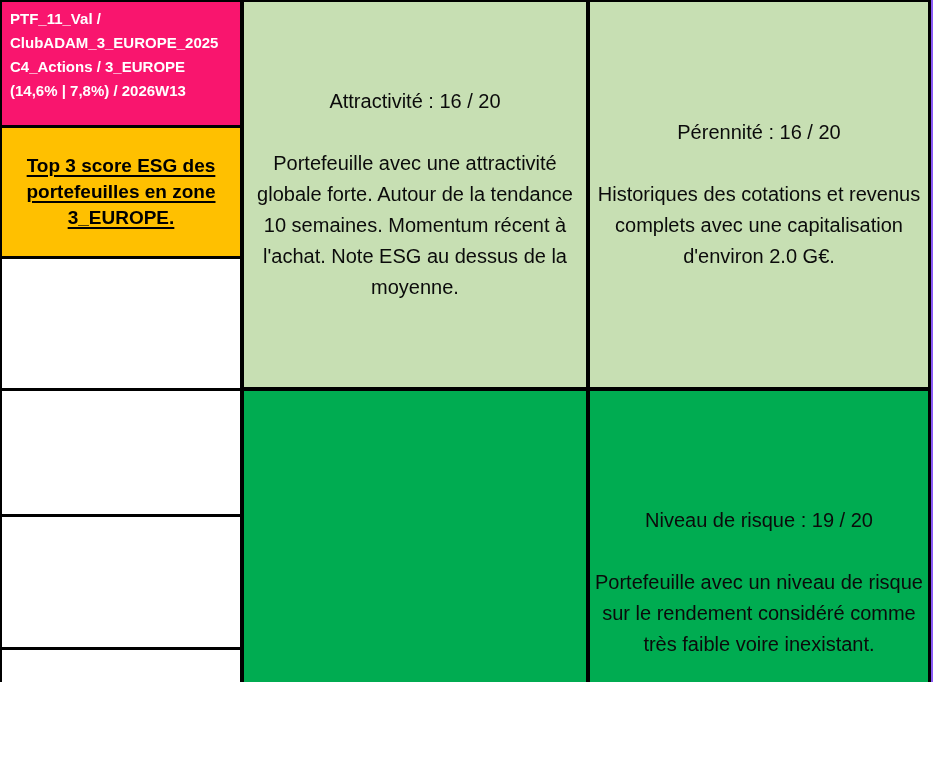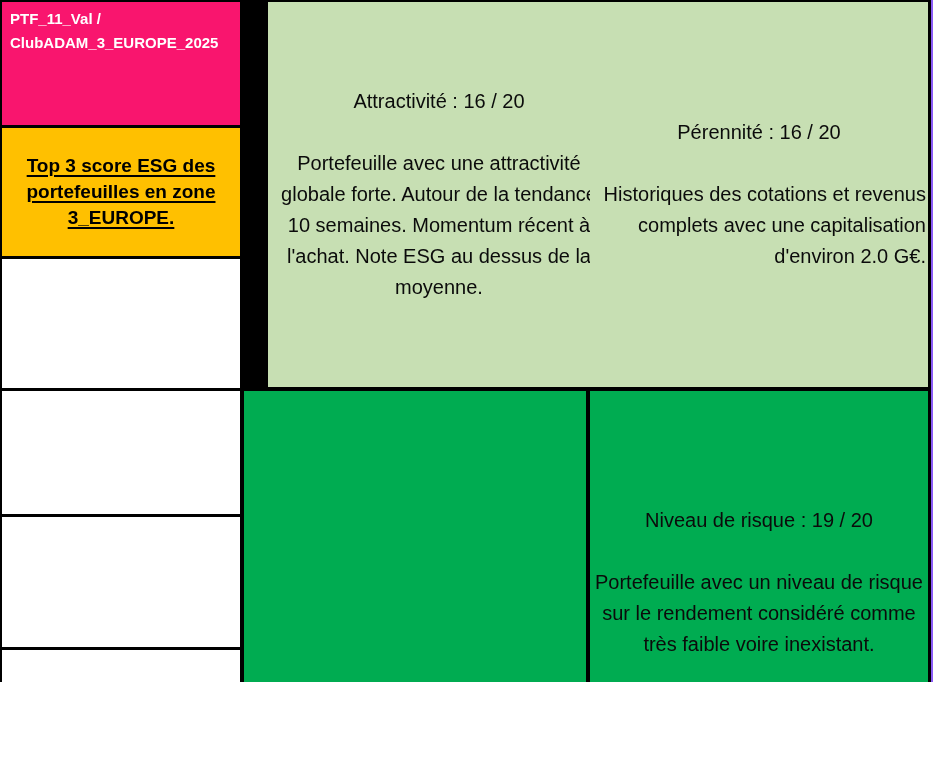--- a/index.html
+++ b/index.html
@@ -69,35 +69,37 @@
     align-items: center;
     justify-content: center;
     text-align: center;
     color: #0b0b0b;
     font-size: 20px;
     line-height: 31px;
     padding: 0 2px;
   }
   .light-green { background: #C7DFB3; }
   .dark-green  { background: #00AC51; }
-  .c-attract { left: 244px; top: 2px;   width: 342px; height: 385px; margin-left: 24px; }
-  .c-peren   { left: 590px; top: 2px;   width: 338px; height: 385px; text-align: right; }
+  .c-attract { left: 244px; top: 2px;   width: 342px; height: 385px; }
+  .c-peren   { left: 590px; top: 2px;   width: 338px; height: 385px; }
   .c-rend    { left: 244px; top: 391px; width: 342px; height: 383px; }
   .c-risque  { left: 590px; top: 391px; width: 338px; height: 383px; }
   .score-body { margin-top: 31px; }
 </style>
 </head>
 <body>
 
 <div class="stage">
   <div class="tbl">
 
     <div class="cell pink-cell">
       <div>PTF_11_Val /</div>
       <div>ClubADAM_3_EUROPE_2025</div>
+      <div>C4_Actions / 3_EUROPE</div>
+      <div>(14,6% | 7,8%) / 2026W13</div>
     </div>
 
     <div class="cell orange-cell">
       <span class="u">Top 3 score ESG des portefeuilles en zone 3_EUROPE.</span>
     </div>
 
     <div class="cell white-cell we1"></div>
     <div class="cell white-cell we2"></div>
     <div class="cell white-cell we3"></div>
     <div class="cell white-cell we4"></div>

